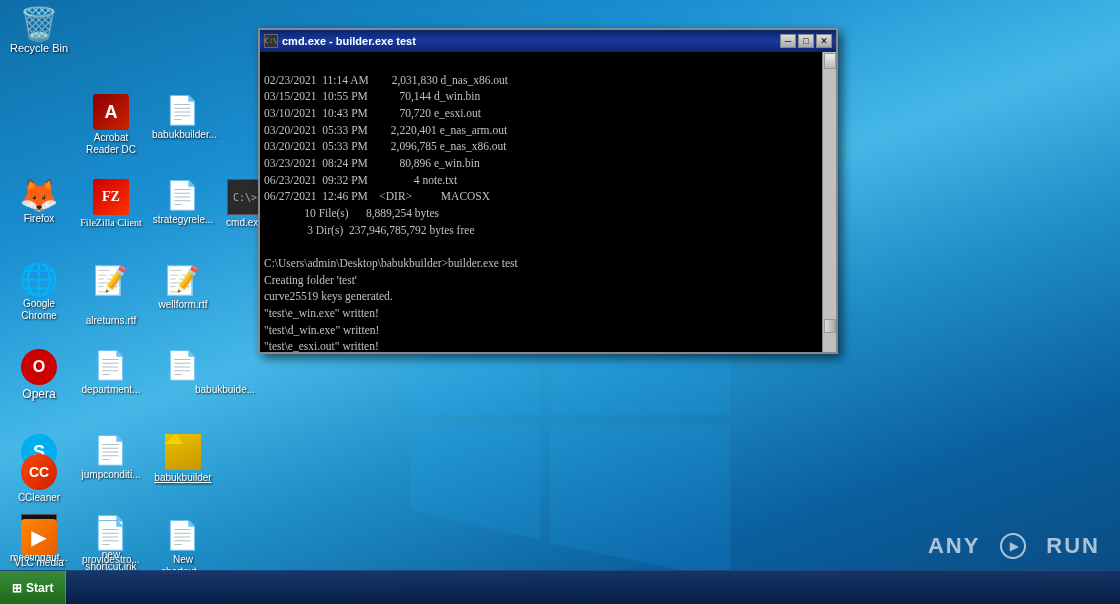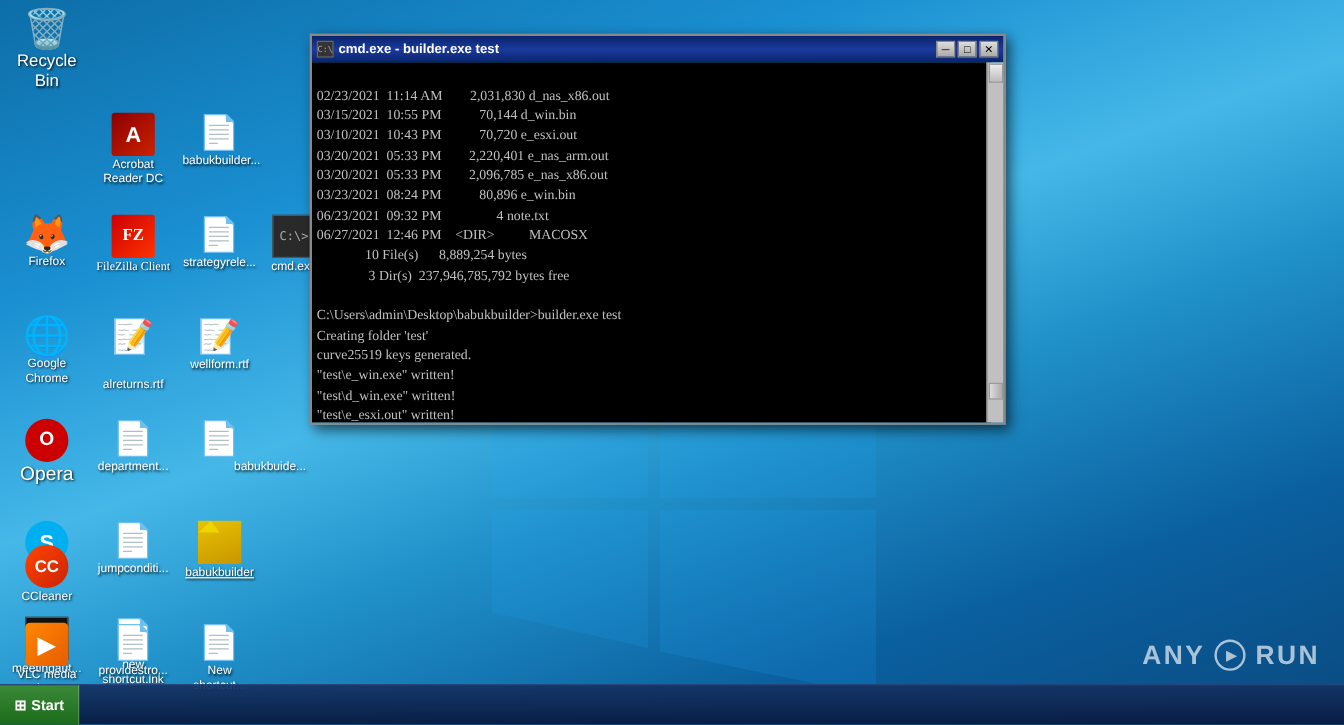--- a/index.html
+++ b/index.html
@@ -19,21 +19,21 @@
 
 <svg style="position:absolute;bottom:34px;left:350px;opacity:0.15;width:380px;height:320px;" viewBox="0 0 380 320">
   <path d="M60,80 L190,50 L190,165 L60,165 Z" fill="#22aaff"></path>
   <path d="M200,47 L380,10 L380,165 L200,165 Z" fill="#22aaff"></path>
   <path d="M60,175 L190,175 L190,290 L60,260 Z" fill="#22aaff"></path>
   <path d="M200,175 L380,175 L380,330 L200,293 Z" fill="#22aaff"></path>
 </svg>
 
 <div style="position:absolute;top:4px;left:4px;width:70px;text-align:center;cursor:pointer;padding:4px;">
   <div style="font-size:32px;line-height:1;">🗑️</div>
-  <div style="font-size:14px;color:white;text-shadow:1px 1px 2px rgba(0,0,0,0.9);margin-top:2px;line-height:1.2;">Recycle Bin</div>
+  <div style="font-size:11px;color:white;text-shadow:1px 1px 2px rgba(0,0,0,0.9);margin-top:2px;line-height:1.2;">Recycle Bin</div>
 </div>
 
 <div style="position:absolute;top:90px;left:76px;width:70px;text-align:center;cursor:pointer;padding:4px;">
   <div style="width:36px;height:36px;background:linear-gradient(135deg,#8B0000,#cc2200);margin:0 auto;display:flex;align-items:center;justify-content:center;border-radius:3px;">
     <span style="color:white;font-size:18px;font-weight:bold;">A</span>
   </div>
   <div style="font-size:10px;color:white;text-shadow:1px 1px 2px rgba(0,0,0,0.9);margin-top:2px;line-height:1.2;">Acrobat<br>Reader DC</div>
 </div>
 
 <div style="position:absolute;top:90px;left:148px;width:70px;text-align:center;cursor:pointer;padding:4px;">
@@ -77,21 +77,21 @@
 
 <div style="position:absolute;top:260px;left:148px;width:70px;text-align:center;cursor:pointer;padding:4px;">
   <div style="font-size:28px;">📝</div>
   <div style="font-size:10px;color:white;text-shadow:1px 1px 2px rgba(0,0,0,0.9);margin-top:2px;">wellform.rtf</div>
 </div>
 
 <div style="position:absolute;top:345px;left:4px;width:70px;text-align:center;cursor:pointer;padding:4px;">
   <div style="width:36px;height:36px;background:#cc0000;border-radius:50%;margin:0 auto;display:flex;align-items:center;justify-content:center;">
     <span style="color:white;font-size:16px;font-weight:bold;">O</span>
   </div>
-  <div style="font-size:16px;color:white;text-shadow:1px 1px 2px rgba(0,0,0,0.9);margin-top:2px;">Opera</div>
+  <div style="font-size:12px;color:white;text-shadow:1px 1px 2px rgba(0,0,0,0.9);margin-top:2px;">Opera</div>
 </div>
 
 <div style="position:absolute;top:345px;left:76px;width:70px;text-align:center;cursor:pointer;padding:4px;">
   <div style="font-size:28px;">📄</div>
   <div style="font-size:10px;color:white;text-shadow:1px 1px 2px rgba(0,0,0,0.9);margin-top:2px;">department...</div>
 </div>
 
 <div style="position:absolute;top:345px;left:148px;width:70px;text-align:center;cursor:pointer;padding:4px;">
   <div style="font-size:28px;">📄</div>
   <div style="font-size:10px;color:white;text-shadow:1px 1px 2px rgba(0,0,0,0.9);margin-top:2px;margin-left:43px;">babukbuide...</div>
@@ -199,19 +199,19 @@
   </div>
 </div>
 
 <div style="position:absolute;bottom:0;left:0;width:1120px;height:34px;background:linear-gradient(180deg,rgba(20,50,100,0.92) 0%,rgba(8,28,65,0.97) 100%);border-top:1px solid rgba(80,130,200,0.4);display:flex;align-items:center;">
   <div style="height:34px;padding:0 12px;background:linear-gradient(180deg,#3a8a3a,#1a6a1a);display:flex;align-items:center;gap:4px;cursor:pointer;border-right:1px solid rgba(255,255,255,0.2);">
     <span style="color:white;font-size:12px;font-weight:bold;">⊞</span>
     <span style="color:white;font-size:12px;font-weight:bold;">Start</span>
   </div>
 </div>
 
-<div style="position:absolute;bottom:45px;right:20px;display:flex;align-items:center;gap:8px;opacity:0.65;">
+<div style="position:absolute;bottom:45px;right:20px;display:flex;align-items:center;gap:20px;opacity:0.65;">
   <span style="color:white;font-size:22px;font-weight:bold;letter-spacing:2px;font-family:Arial,sans-serif;">ANY</span>
   <div style="width:26px;height:26px;border:2.5px solid white;border-radius:50%;display:flex;align-items:center;justify-content:center;">
     <span style="color:white;font-size:12px;margin-left:2px;">▶</span>
   </div>
   <span style="color:white;font-size:22px;font-weight:bold;letter-spacing:2px;font-family:Arial,sans-serif;">RUN</span>
 </div>
 
 </body></html>

